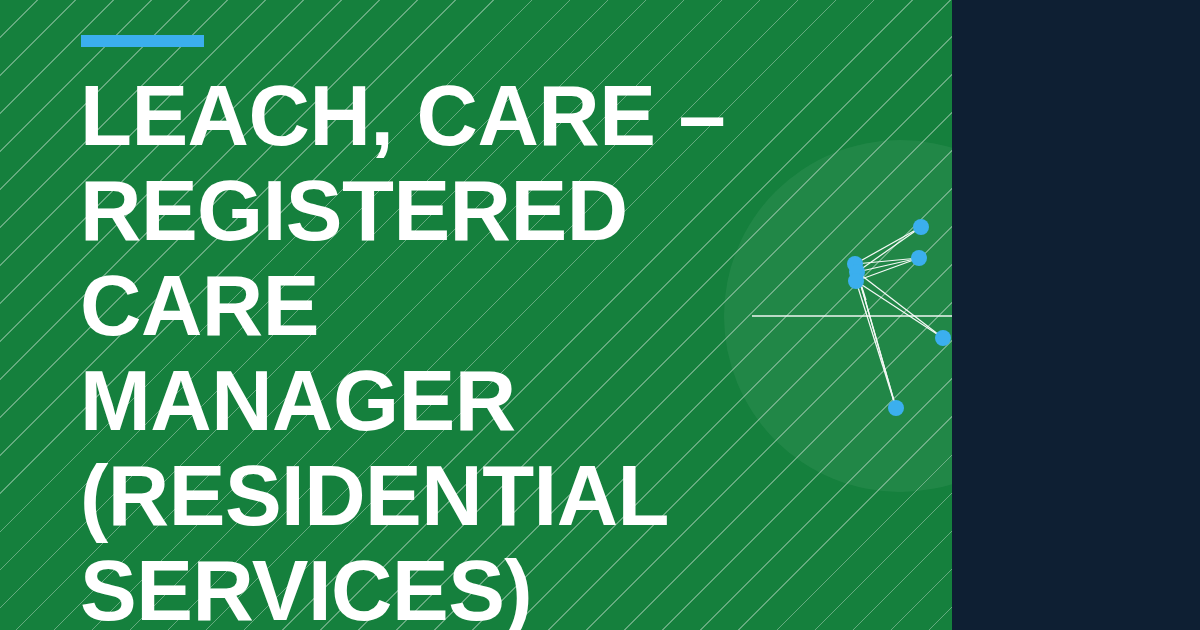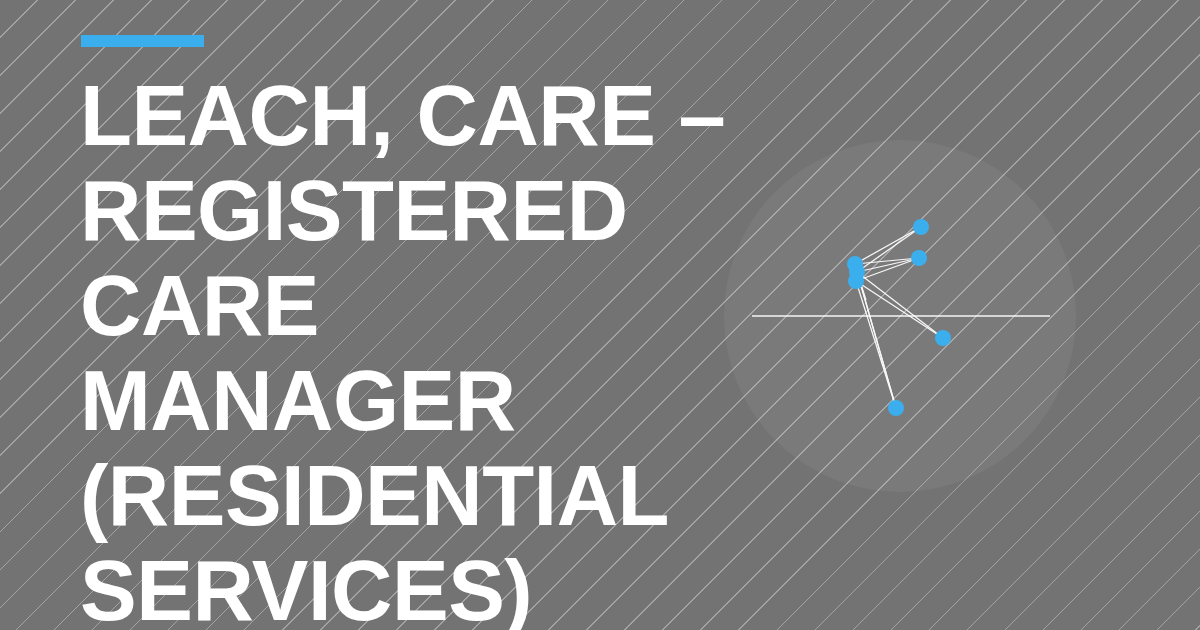--- a/index.html
+++ b/index.html
@@ -3,24 +3,24 @@
 <meta charset="utf-8">
 <title>Job Posting Card</title>
 <style>
   html, body {
     margin: 0;
     padding: 0;
     background: #0e1f33;
   }
   #canvas {
     position: relative;
-    width: 1200px;
+    width: 952px;
     height: 630px;
     overflow: hidden;
-    background-color: #737373;
+    background-color: #15803d;
     font-family: "Liberation Sans", sans-serif;
   }
   
   #stripes {
     position: absolute;
     inset: 0;
     background-image: repeating-linear-gradient(
       135deg,
       rgba(255,255,255,0.00) 0px,
       rgba(255,255,255,0.00) 25.8px,

